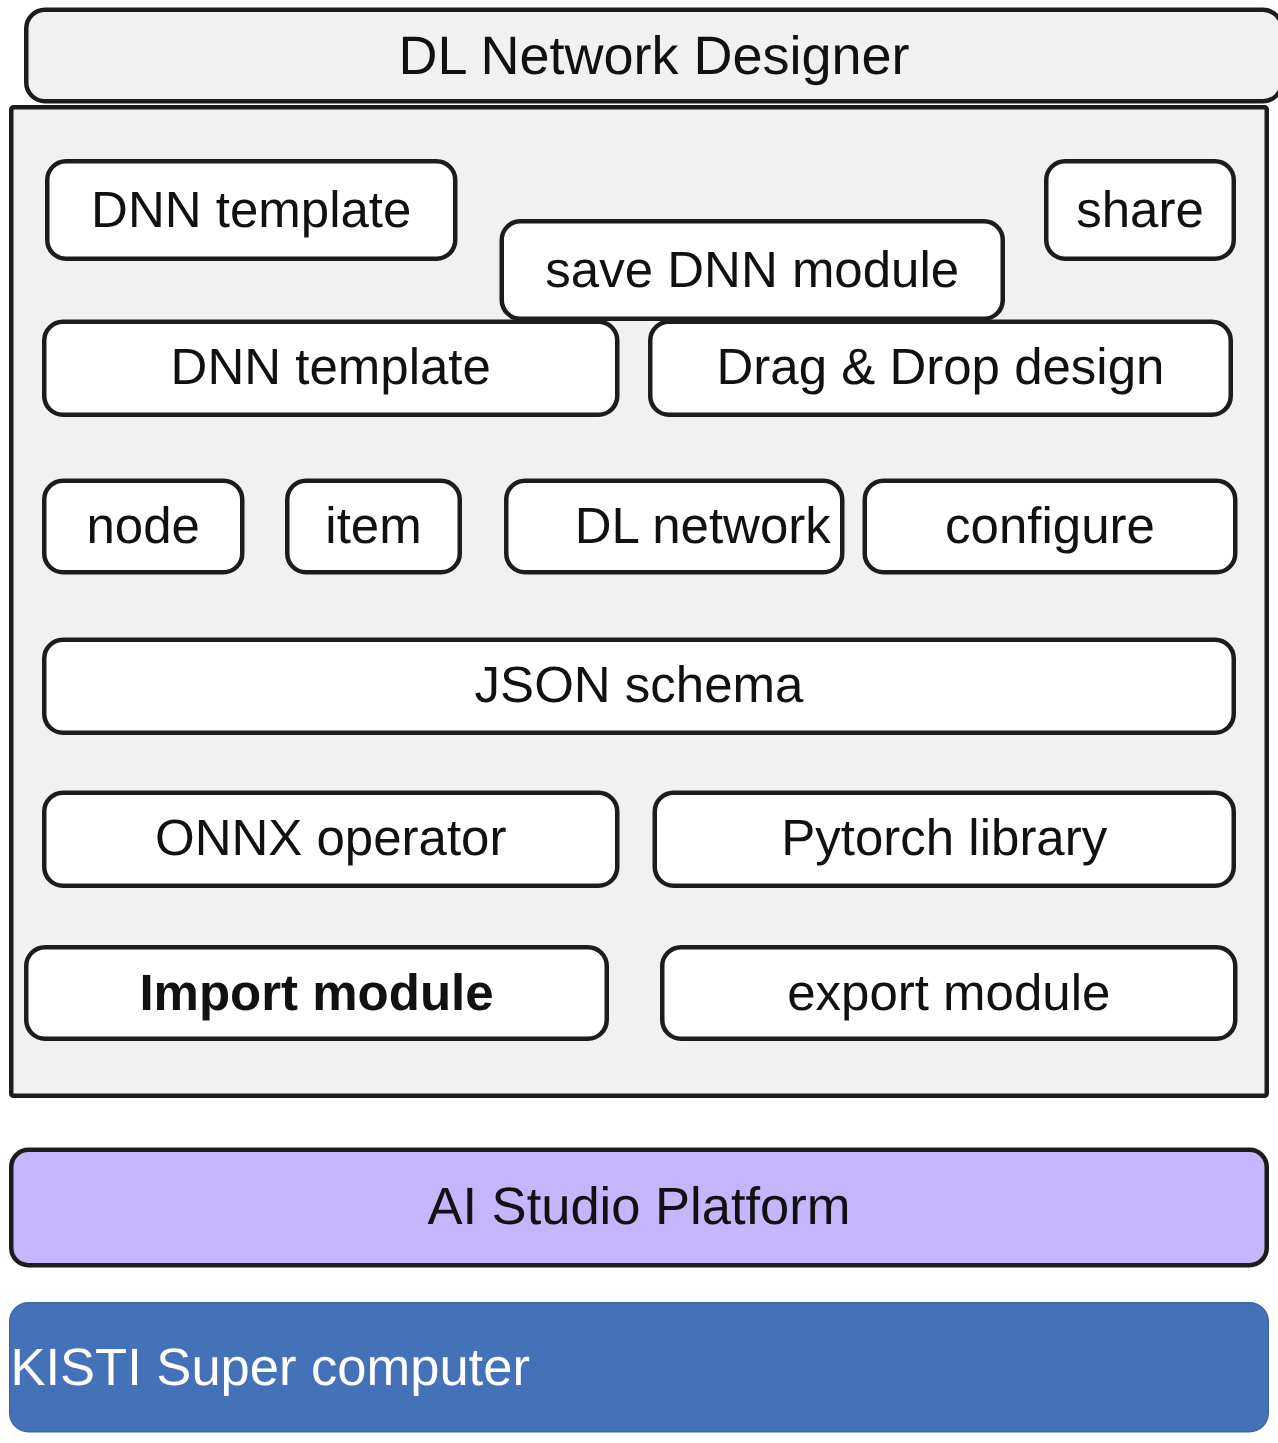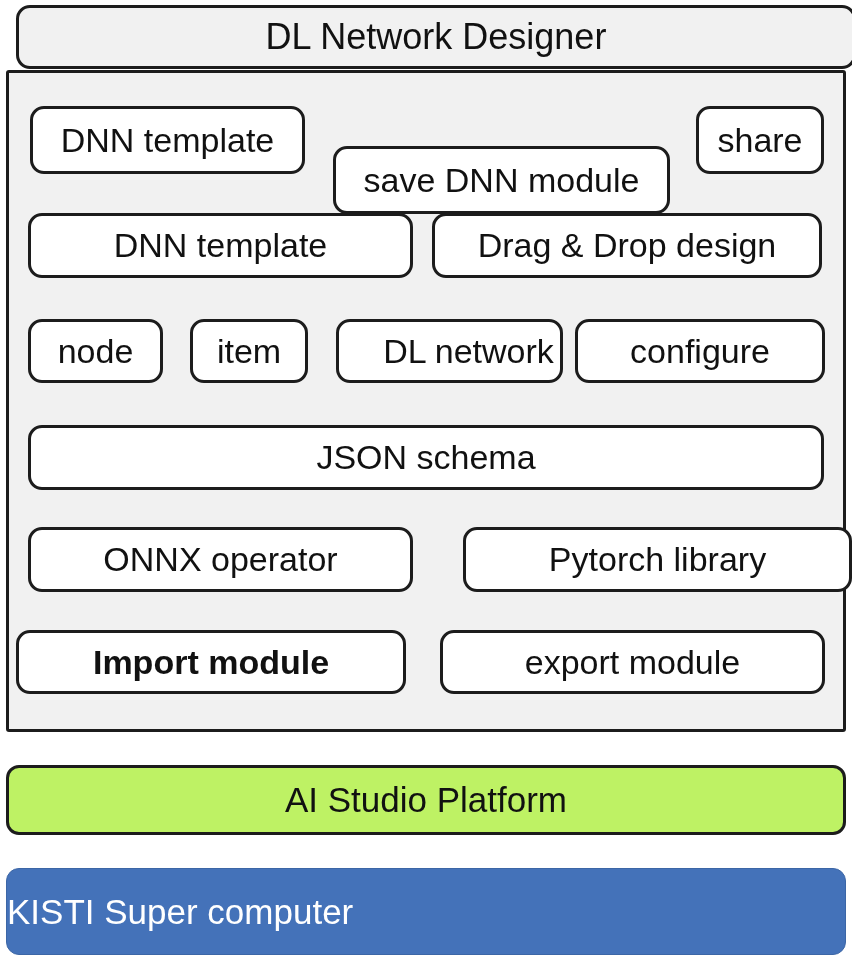--- a/index.html
+++ b/index.html
@@ -47,30 +47,30 @@
   .b-drag   { left:432px; top:213px; width:390px; height:65px; }
   
   .b-node   { left:28px;  top:319px; width:135px; height:64px; }
   .b-item   { left:190px; top:319px; width:118px; height:64px;justify-content:center; }
   .b-dlnet  { left:336px; top:319px; width:227px; height:64px;padding-left:38px; }
   .b-conf   { left:575px; top:319px; width:250px; height:64px; }
   
   .b-json   { left:28px;  top:425px; width:796px; height:65px; }
   
   .b-onnx   { left:28px;  top:527px; width:385px; height:65px; }
-  .b-pytorch{ left:435px; top:527px; width:389px; height:65px;margin-left:28px; }
+  .b-pytorch{ left:435px; top:527px; width:389px; height:65px; }
   
   .b-import { left:16px;  top:630px; width:390px; height:64px;font-weight:bold; }
   .b-export { left:440px; top:630px; width:385px; height:64px; }
   
   .platform-box {
     position:absolute;
     box-sizing:border-box;
-    left:6px; top:765px; width:840px; height:70px;
-    background:#bef264;
+    left:6px; top:765px; width:840px; height:80px;
+    background:#c4b5fd;
     border:3px solid #1c1c1c;
     border-radius:13px;
     display:flex; align-items:center; justify-content:center;
     font-size:35px;
   }
   .infra-box {
     position:absolute;
     box-sizing:border-box;
     left:6px; top:868px; width:840px; height:87px;
     background:#4472b9;

